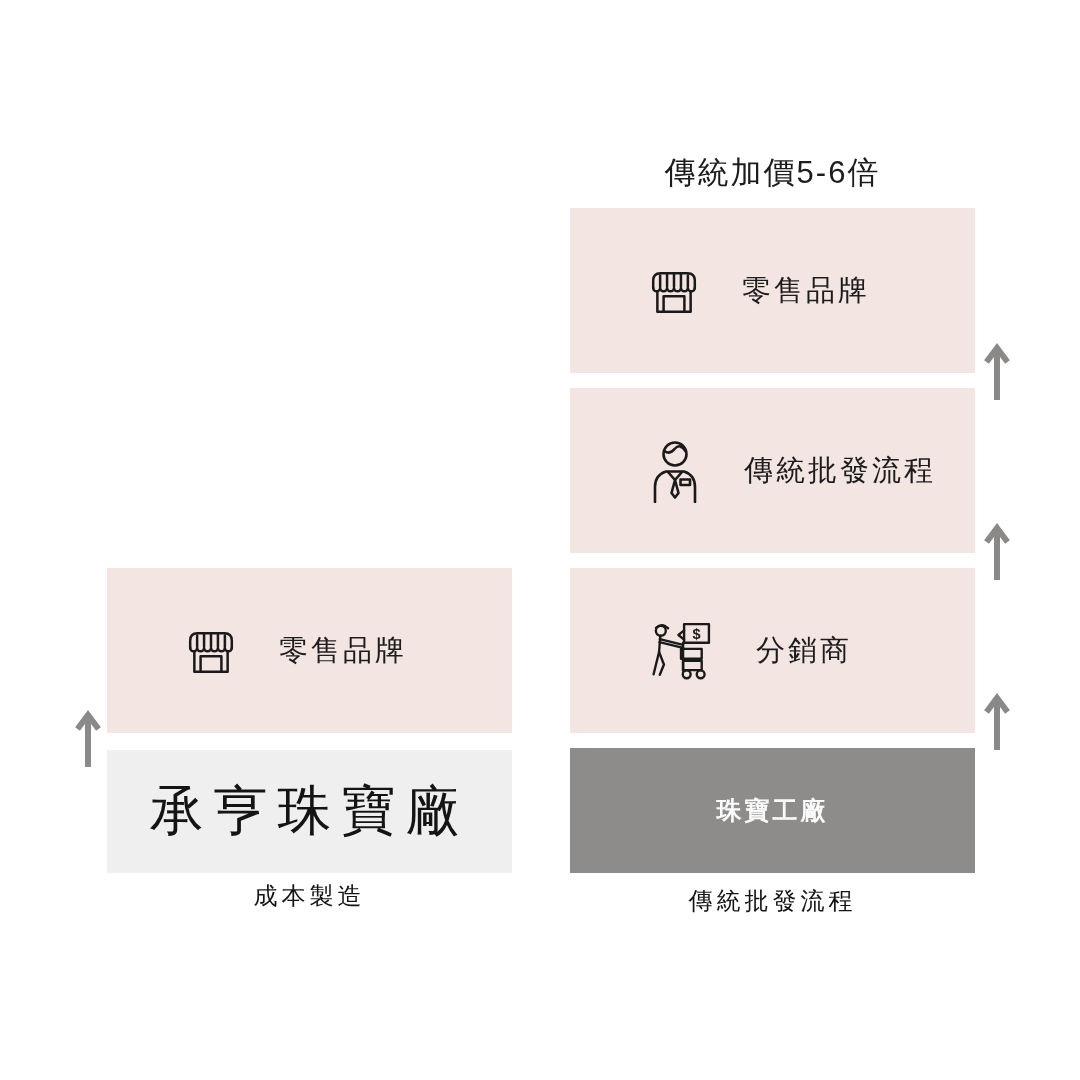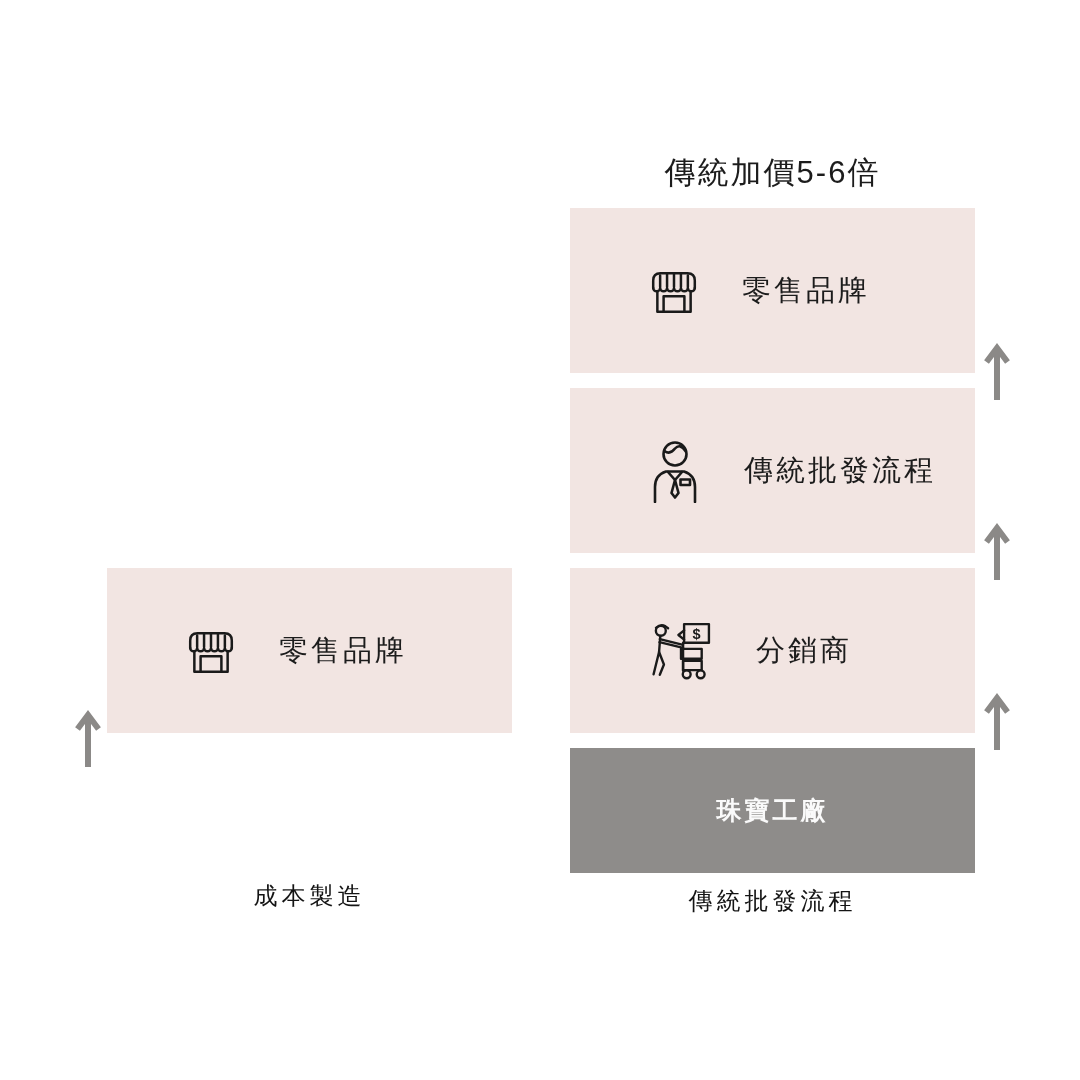--- a/index.html
+++ b/index.html
@@ -44,20 +44,23 @@
           <path d="M5 20 A3.33 3.33 0 0 0 11.67 20 A3.33 3.33 0 0 0 18.33 20 A3.33 3.33 0 0 0 25 20 A3.33 3.33 0 0 0 31.67 20 A3.33 3.33 0 0 0 38.33 20 A3.33 3.33 0 0 0 45 20"></path>
           <path d="M11.67 8 L11.67 19 M18.33 7 L18.33 19 M25 7 L25 19 M31.67 7 L31.67 19 M38.33 8 L38.33 19"></path>
           <path d="M9 24 L9 43 L41 43 L41 24"></path>
           <path d="M15 28 L15 43 M35 28 L35 43 M15 28 L35 28"></path>
         </svg>
       </span>
       <span class="box-label">零售品牌</span>
     </div>
   </div>
 
+  <div class="box lightgray" style="left:107px;top:750px;width:405px;height:123px;">
+    <span class="calligraphy">承亨珠寶廠</span>
+  </div>
 
   <div class="caption" style="left:107px;top:880px;width:405px;">成本製造</div>
 
   <span class="arrow" style="left:74px;top:710px;">
     <svg width="28" height="58" viewBox="0 0 28 58" fill="none" stroke="#8b8987" stroke-width="6" stroke-linejoin="miter">
       <path d="M14 57 L14 9"></path>
       <path d="M3.5 19 L14 5 L24.5 19"></path>
     </svg>
   </span>
 

